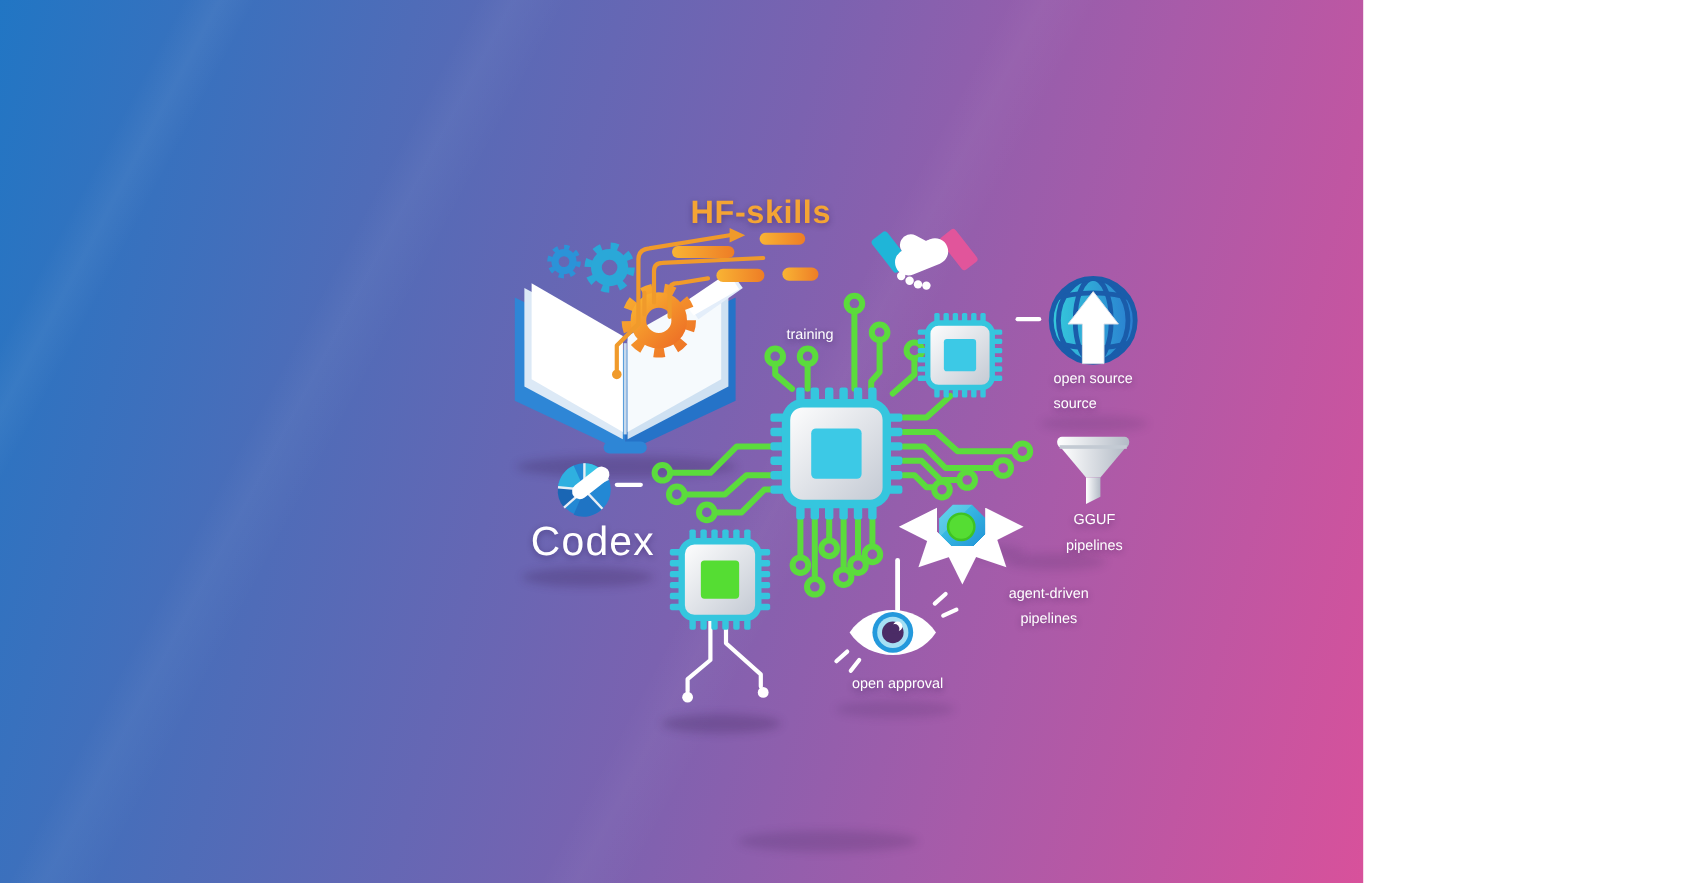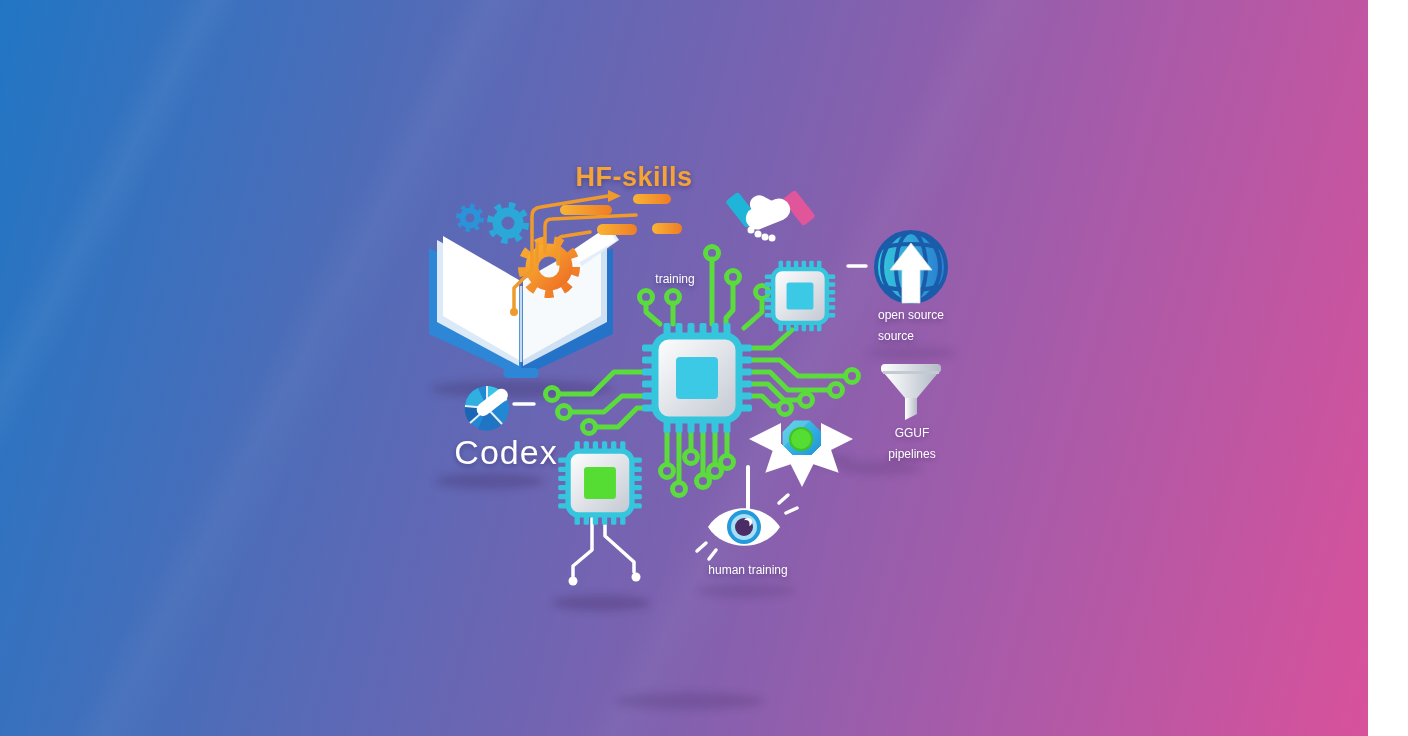--- a/index.html
+++ b/index.html
@@ -1,19 +1,19 @@
 <!DOCTYPE html>
 <html><head>
 <meta charset="utf-8">
 <style>
   html,body{margin:0;padding:0;}
   body{font-family:"Liberation Sans",sans-serif;}
   .stage{
     position:relative;
-    width:1368px;height:736px;
+    width:1136px;height:736px;
     overflow:hidden;
     background:linear-gradient(105deg,#2176c4 0%,#4f6cb8 26%,#7b62b0 52%,#a85ba9 74%,#d8519b 100%);
   }
   .streaks{
     position:absolute;inset:0;pointer-events:none;
     background:
       linear-gradient(118deg,transparent 10%,rgba(255,255,255,.05) 12%,transparent 14%),
       linear-gradient(118deg,transparent 26%,rgba(255,255,255,.04) 28%,transparent 31%),
       linear-gradient(118deg,transparent 55%,rgba(255,255,255,.03) 57%,transparent 60%);
   }
@@ -298,27 +298,31 @@
         <line x1="706" y1="543" x2="697" y2="551"></line>
         <line x1="716" y1="550" x2="709" y2="559"></line>
       </g>
     </g>
   </svg>
 
   <div class="label centered lbl-hf" style="left:634px;top:177px;">HF-skills</div>
 
   <div class="label centered lbl-20" style="left:675px;top:279px;">training</div>
 
-  <div class="label centered lbl-codex" style="left:494px;top:452px;margin-left:12px;">Codex</div>
+  <div class="label centered lbl-codex" style="left:494px;top:452px;">Codex</div>
 
   <div class="label lbl-20" style="left:911px;top:305px;transform:translateX(-50%);">
     <div>open source</div>
     <div>source</div>
   </div>
 
   <div class="label lbl-20" style="left:912px;top:423px;transform:translateX(-50%);text-align:center;">
     <div>GGUF</div>
     <div>pipelines</div>
   </div>
 
-
-  <div class="label centered lbl-20" style="left:748px;top:570px;">human training</div>
+  <div class="label lbl-20" style="left:874px;top:484px;transform:translateX(-50%);text-align:center;">
+    <div>agent-driven</div>
+    <div>pipelines</div>
+  </div>
+
+  <div class="label centered lbl-20" style="left:748px;top:570px;">open approval</div>
 </div>
 
 </body></html>

